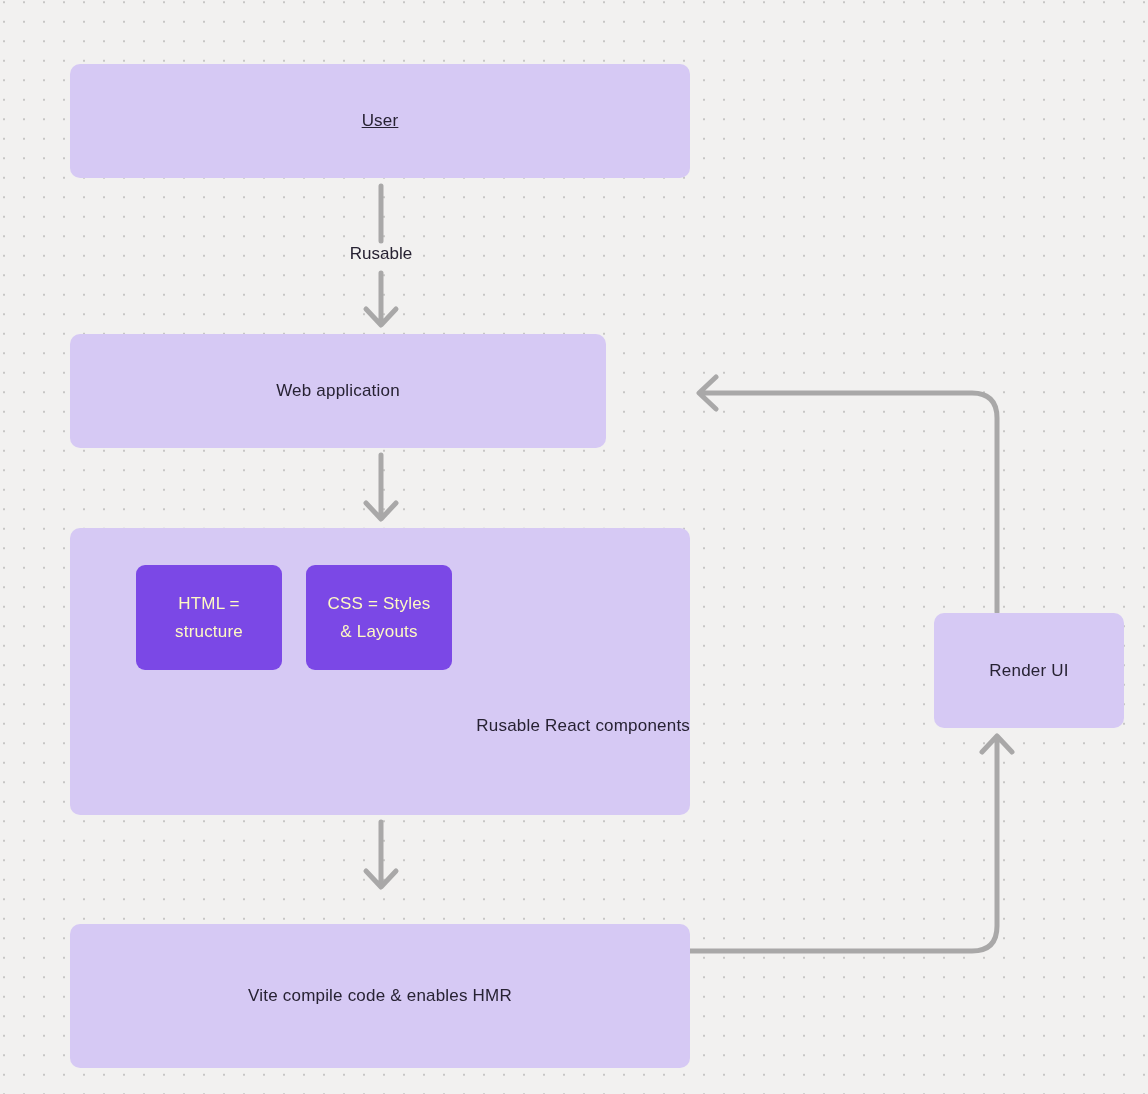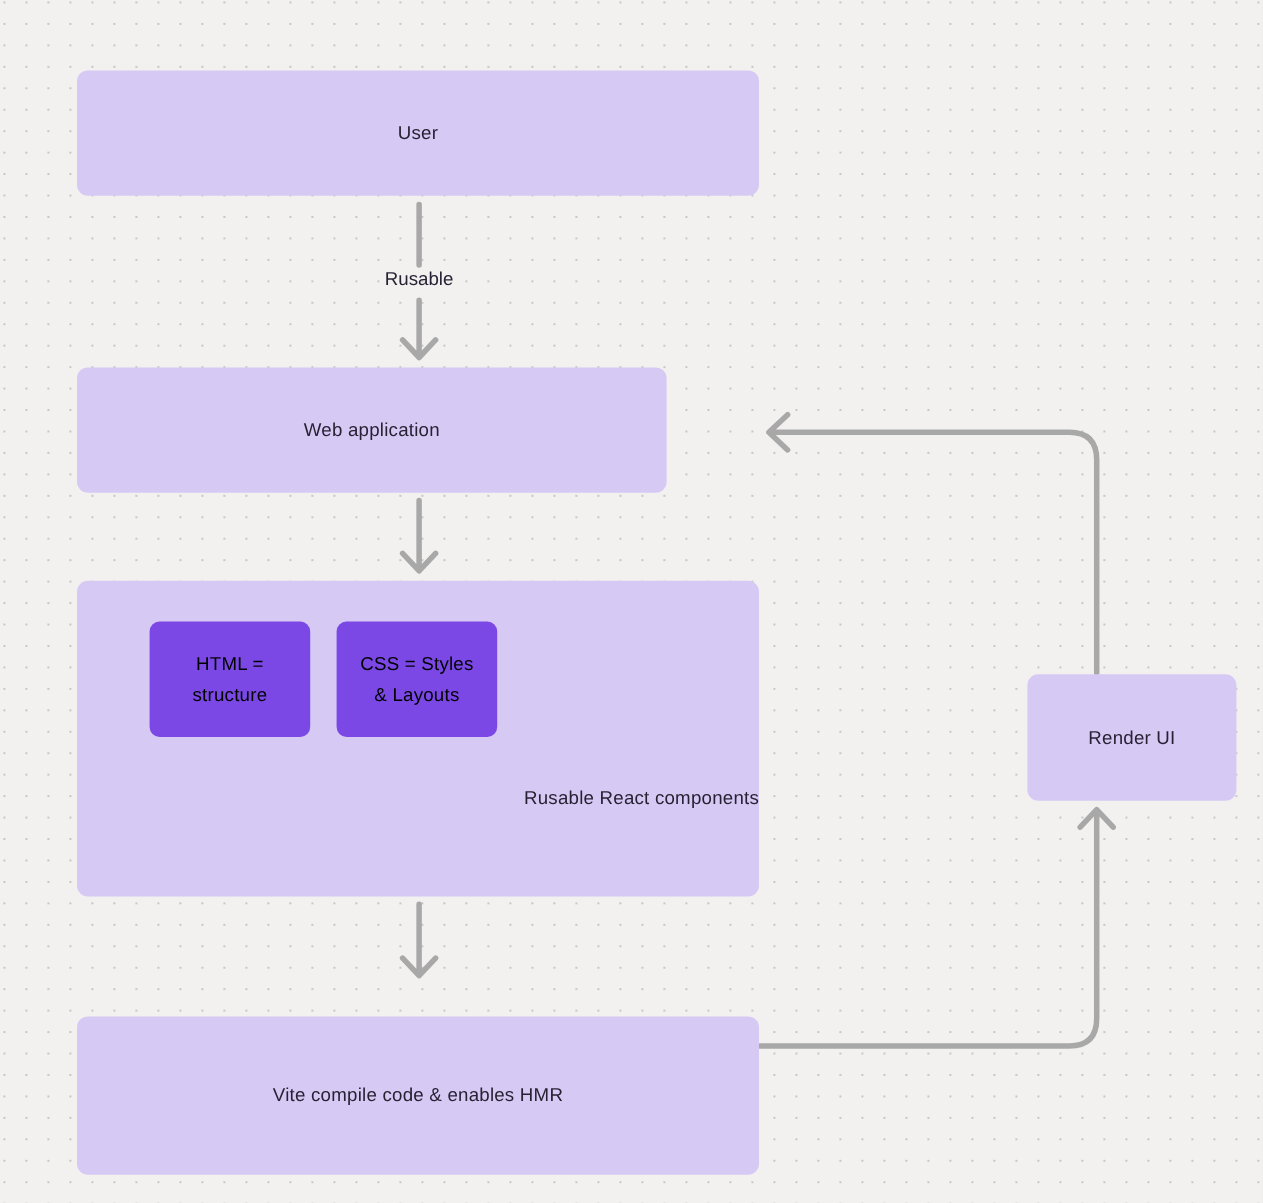--- a/index.html
+++ b/index.html
@@ -19,34 +19,34 @@
   }
   .node{
     position:absolute;
     background:#d6c9f4;
     border-radius:10px;
     display:flex;align-items:center;justify-content:center;
     color:#272233;
     font-size:17px;
     letter-spacing:.2px;
   }
-  .node-user{left:70px;top:64px;width:620px;height:114px;}
+  .node-user{left:70px;top:64px;width:620px;height:114px;text-decoration:underline;}
   .node-webapp{left:70px;top:334px;width:536px;height:114px;}
   .node-container{left:70px;top:528px;width:620px;height:287px;display:block;}
   .node-vite{left:70px;top:924px;width:620px;height:144px;}
   .node-render{left:934px;top:613px;width:190px;height:115px;}
   .chip-row{
     position:absolute;left:66px;top:37px;width:487px;
     display:flex;gap:24px;
   }
   .chip{
     width:146px;height:105px;
     background:#7b48e6;
     border-radius:9px;
-    color:#000000;
+    color:#fef9c3;
     display:flex;align-items:center;justify-content:center;
     text-align:center;
     font-size:17px;line-height:28px;
     padding:0 14px;box-sizing:border-box;
   }
   .container-caption{
     position:absolute;left:0;top:716px;width:620px;
     text-align:right;
     color:#272233;font-size:17px;
   }

